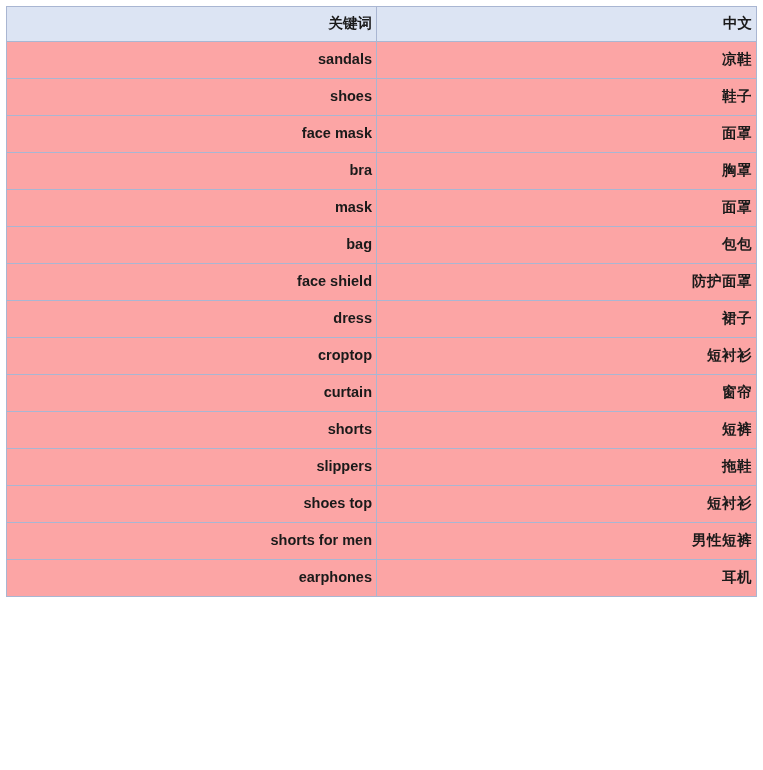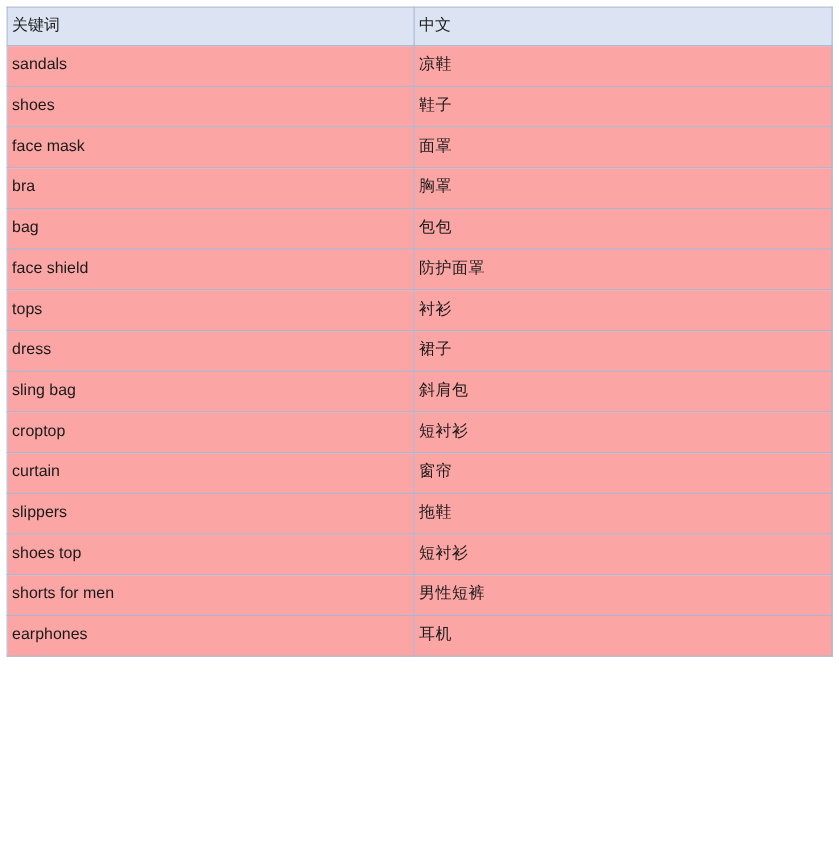--- a/index.html
+++ b/index.html
@@ -24,25 +24,25 @@
     width: 750px;
     margin: 0 auto;
     table-layout: fixed;
   }
   table.kw-table col.col-kw { width: 370px; }
   table.kw-table col.col-cn { width: 380px; }
 
   table.kw-table th,
   table.kw-table td {
     border: 1px solid #a9b6d2;
-    text-align: left;
+    text-align: right;
     vertical-align: middle;
     height: 36px;
     font-size: 14.5px;
-    font-weight: normal;
+    font-weight: bold;
     padding: 0 4px;
     line-height: 1.2;
   }
   table.kw-table thead th {
     background: #dce4f3;
     color: #1a1a1a;
     font-size: 14.5px;
     height: 34px;
   }
   table.kw-table tbody td {
@@ -78,46 +78,46 @@
         </tr>
         <tr>
           <td class="kw">face mask</td>
           <td class="cn">面罩</td>
         </tr>
         <tr>
           <td class="kw">bra</td>
           <td class="cn">胸罩</td>
         </tr>
         <tr>
+          <td class="kw">mask</td>
+          <td class="cn">面罩</td>
+        </tr>
+        <tr>
           <td class="kw">bag</td>
           <td class="cn">包包</td>
         </tr>
         <tr>
           <td class="kw">face shield</td>
           <td class="cn">防护面罩</td>
         </tr>
         <tr>
-          <td class="kw">tops</td>
-          <td class="cn">衬衫</td>
-        </tr>
-        <tr>
           <td class="kw">dress</td>
           <td class="cn">裙子</td>
-        </tr>
-        <tr>
-          <td class="kw">sling bag</td>
-          <td class="cn">斜肩包</td>
         </tr>
         <tr>
           <td class="kw">croptop</td>
           <td class="cn">短衬衫</td>
         </tr>
         <tr>
           <td class="kw">curtain</td>
           <td class="cn">窗帘</td>
+        </tr>
+        <tr>
+          <td class="kw">shorts</td>
+          <td class="cn">短裤</td>
         </tr>
         <tr>
           <td class="kw">slippers</td>
           <td class="cn">拖鞋</td>
         </tr>
         <tr>
           <td class="kw">shoes top</td>
           <td class="cn">短衬衫</td>
         </tr>
         <tr>

